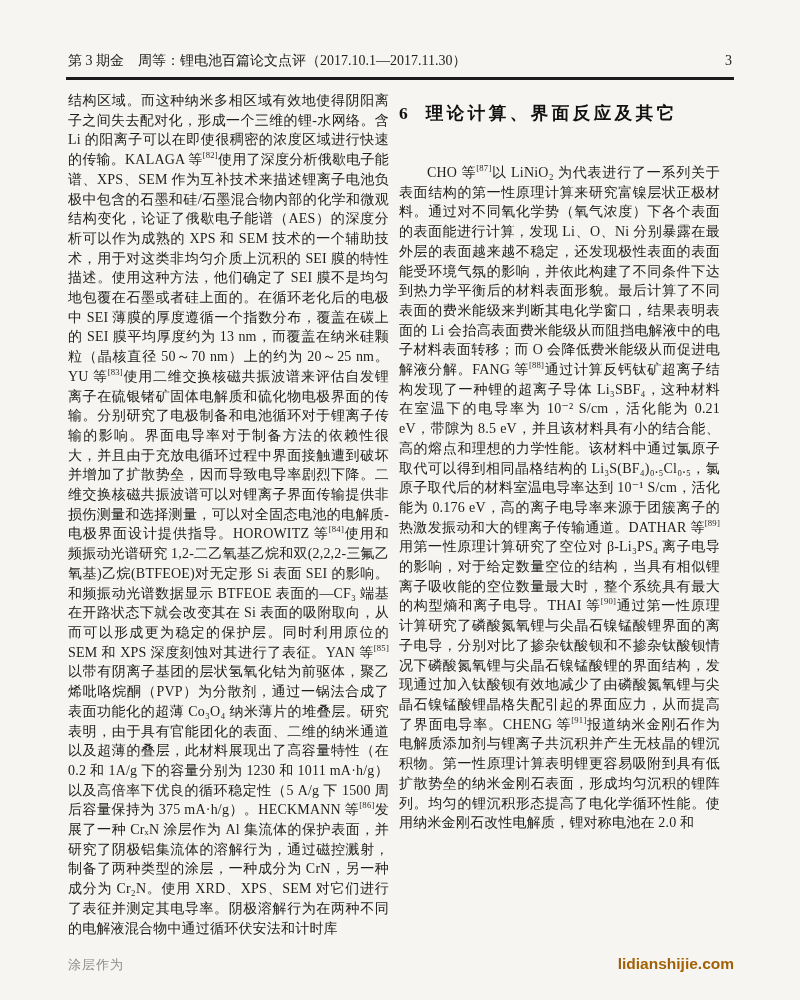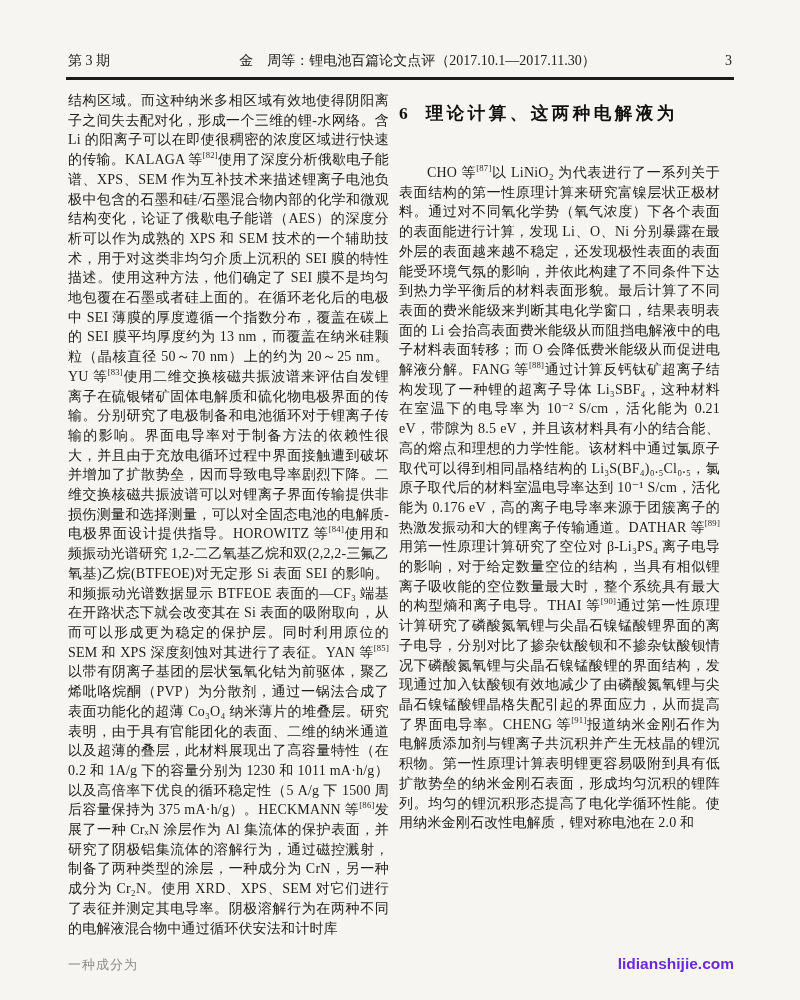--- a/index.html
+++ b/index.html
@@ -13,21 +13,21 @@
     width: 800px; height: 1000px;
     background: #f7f5f1;
     overflow: hidden;
   }
   .page-header {
     position: absolute; top: 52px; left: 68px; right: 68px;
     display: flex; align-items: baseline;
     font-size: 14px; color: #222;
   }
   .issue { white-space: nowrap; }
-  .running-title { flex: 1; text-align: center; white-space: nowrap; }
+  .running-title { flex: 1; text-align: left; white-space: nowrap; }
   .page-number { white-space: nowrap; }
   .header-rule {
     position: absolute; top: 77px; left: 66px; right: 66px;
     height: 2.5px; background: #1c1c1c;
   }
   .content {
     position: absolute; top: 91px; left: 68px; right: 68px; height: 851px;
     display: flex; gap: 10px; overflow: hidden;
   }
   .column { width: 321px; height: 100%; overflow: hidden; }
@@ -70,24 +70,24 @@
 
   <div class="header-rule"></div>
 
   <main class="content">
     <div class="column">
       <p class="body-text">结构区域。而这种纳米多相区域有效地使得阴阳离子之间失去配对化，形成一个三维的锂-水网络。含 Li 的阳离子可以在即使很稠密的浓度区域进行快速的传输。KALAGA 等<sup>[82]</sup>使用了深度分析俄歇电子能谱、XPS、SEM 作为互补技术来描述锂离子电池负极中包含的石墨和硅/石墨混合物内部的化学和微观结构变化，论证了俄歇电子能谱（AES）的深度分析可以作为成熟的 XPS 和 SEM 技术的一个辅助技术，用于对这类非均匀介质上沉积的 SEI 膜的特性描述。使用这种方法，他们确定了 SEI 膜不是均匀地包覆在石墨或者硅上面的。在循环老化后的电极中 SEI 薄膜的厚度遵循一个指数分布，覆盖在碳上的 SEI 膜平均厚度约为 13 nm，而覆盖在纳米硅颗粒（晶核直径 50～70 nm）上的约为 20～25 nm。YU 等<sup>[83]</sup>使用二维交换核磁共振波谱来评估自发锂离子在硫银锗矿固体电解质和硫化物电极界面的传输。分别研究了电极制备和电池循环对于锂离子传输的影响。界面电导率对于制备方法的依赖性很大，并且由于充放电循环过程中界面接触遭到破坏并增加了扩散势垒，因而导致电导率剧烈下降。二维交换核磁共振波谱可以对锂离子界面传输提供非损伤测量和选择测量，可以对全固态电池的电解质-电极界面设计提供指导。HOROWITZ 等<sup>[84]</sup>使用和频振动光谱研究 1,2-二乙氧基乙烷和双(2,2,2-三氟乙氧基)乙烷(BTFEOE)对无定形 Si 表面 SEI 的影响。和频振动光谱数据显示 BTFEOE 表面的—CF₃ 端基在开路状态下就会改变其在 Si 表面的吸附取向，从而可以形成更为稳定的保护层。同时利用原位的 SEM 和 XPS 深度刻蚀对其进行了表征。YAN 等<sup>[85]</sup>以带有阴离子基团的层状氢氧化钴为前驱体，聚乙烯吡咯烷酮（PVP）为分散剂，通过一锅法合成了表面功能化的超薄 Co₃O₄ 纳米薄片的堆叠层。研究表明，由于具有官能团化的表面、二维的纳米通道以及超薄的叠层，此材料展现出了高容量特性（在 0.2 和 1A/g 下的容量分别为 1230 和 1011 mA·h/g）以及高倍率下优良的循环稳定性（5 A/g 下 1500 周后容量保持为 375 mA·h/g）。HECKMANN 等<sup>[86]</sup>发展了一种 CrₓN 涂层作为 Al 集流体的保护表面，并研究了阴极铝集流体的溶解行为，通过磁控溅射，制备了两种类型的涂层，一种成分为 CrN，另一种成分为 Cr₂N。使用 XRD、XPS、SEM 对它们进行了表征并测定其电导率。阴极溶解行为在两种不同的电解液混合物中通过循环伏安法和计时库</p>
     </div>
     <div class="column">
       <h2 class="section-heading">
         <span class="sec-num">6</span>
-        <span class="sec-title">理论计算、这两种电解液为</span>
+        <span class="sec-title">理论计算、界面反应及其它</span>
       </h2>
       <p class="body-text indent">CHO 等<sup>[87]</sup>以 LiNiO₂ 为代表进行了一系列关于表面结构的第一性原理计算来研究富镍层状正极材料。通过对不同氧化学势（氧气浓度）下各个表面的表面能进行计算，发现 Li、O、Ni 分别暴露在最外层的表面越来越不稳定，还发现极性表面的表面能受环境气氛的影响，并依此构建了不同条件下达到热力学平衡后的材料表面形貌。最后计算了不同表面的费米能级来判断其电化学窗口，结果表明表面的 Li 会抬高表面费米能级从而阻挡电解液中的电子材料表面转移；而 O 会降低费米能级从而促进电解液分解。FANG 等<sup>[88]</sup>通过计算反钙钛矿超离子结构发现了一种锂的超离子导体 Li₃SBF₄，这种材料在室温下的电导率为 10⁻² S/cm，活化能为 0.21 eV，带隙为 8.5 eV，并且该材料具有小的结合能、高的熔点和理想的力学性能。该材料中通过氯原子取代可以得到相同晶格结构的 Li₃S(BF₄)₀.₅Cl₀.₅，氯原子取代后的材料室温电导率达到 10⁻¹ S/cm，活化能为 0.176 eV，高的离子电导率来源于团簇离子的热激发振动和大的锂离子传输通道。DATHAR 等<sup>[89]</sup>用第一性原理计算研究了空位对 β-Li₃PS₄ 离子电导的影响，对于给定数量空位的结构，当具有相似锂离子吸收能的空位数量最大时，整个系统具有最大的构型熵和离子电导。THAI 等<sup>[90]</sup>通过第一性原理计算研究了磷酸氮氧锂与尖晶石镍锰酸锂界面的离子电导，分别对比了掺杂钛酸钡和不掺杂钛酸钡情况下磷酸氮氧锂与尖晶石镍锰酸锂的界面结构，发现通过加入钛酸钡有效地减少了由磷酸氮氧锂与尖晶石镍锰酸锂晶格失配引起的界面应力，从而提高了界面电导率。CHENG 等<sup>[91]</sup>报道纳米金刚石作为电解质添加剂与锂离子共沉积并产生无枝晶的锂沉积物。第一性原理计算表明锂更容易吸附到具有低扩散势垒的纳米金刚石表面，形成均匀沉积的锂阵列。均匀的锂沉积形态提高了电化学循环性能。使用纳米金刚石改性电解质，锂对称电池在 2.0 和</p>
     </div>
   </main>
 
   <footer class="page-footer">
-    <span class="watermark">一种成分为</span>
-    <span class="website" style="color: #6d28d9;">lidianshijie.com</span>
+    <span class="watermark">涂层作为</span>
+    <span class="website" style="color: #a16207;">lidianshijie.com</span>
   </footer>
 
 </div>
 
 </body></html>

